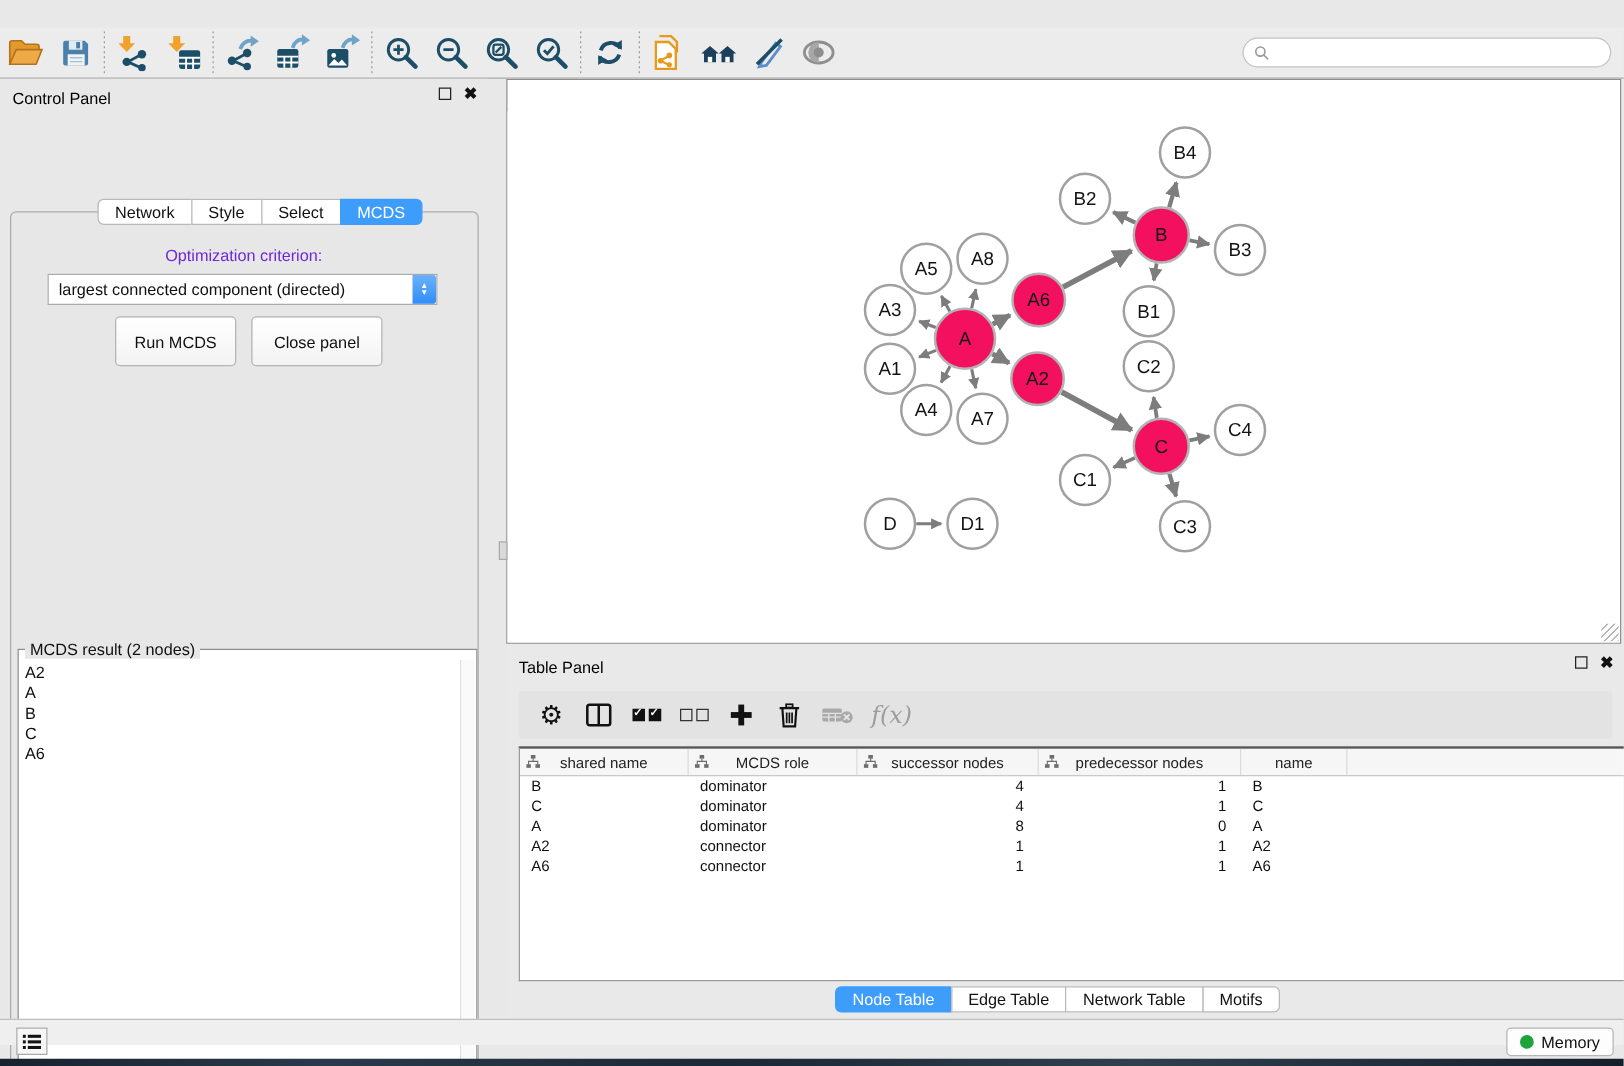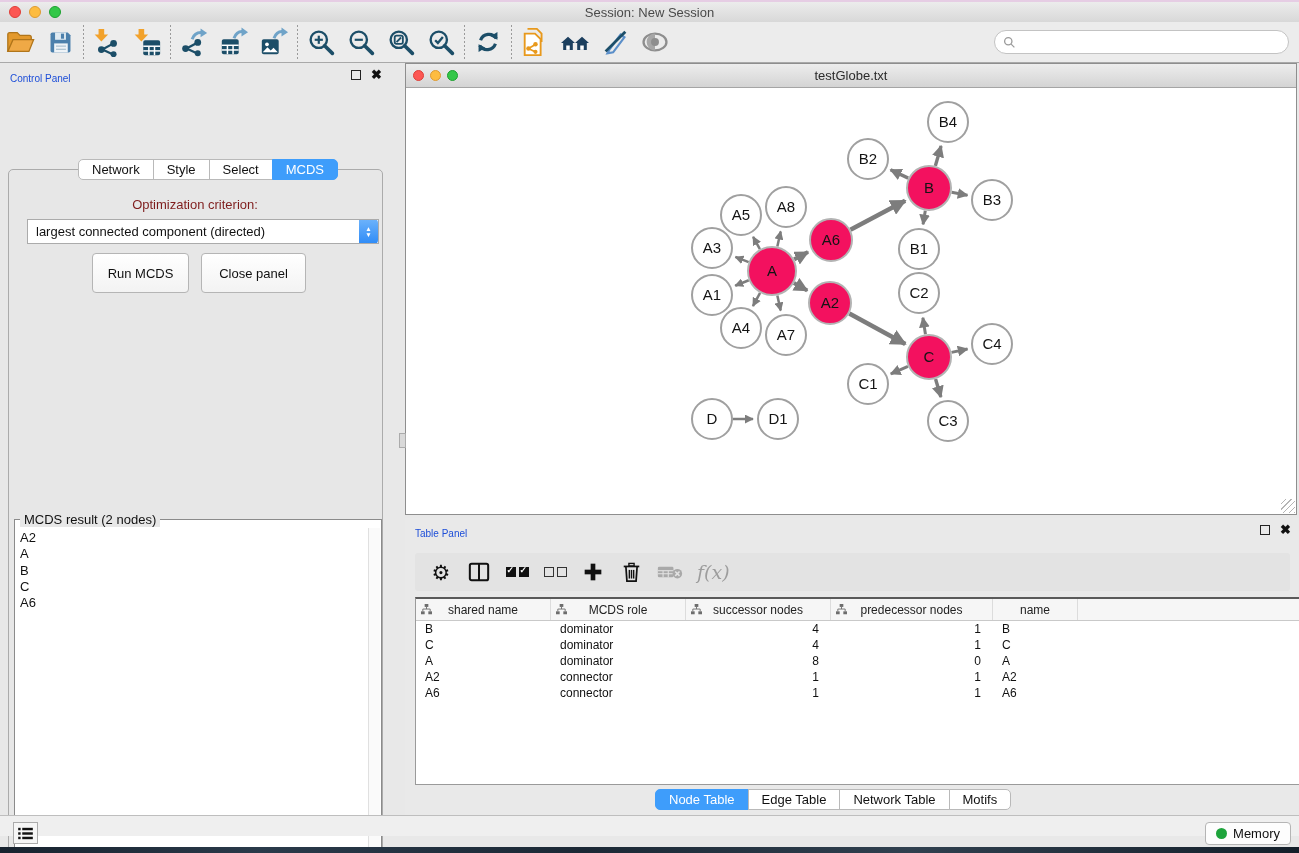--- a/index.html
+++ b/index.html
@@ -26,38 +26,38 @@
   .tsep { width:1px; height:34px; margin:0 3px;
     background-image:linear-gradient(#9a9a9a 40%, transparent 40%); background-size:1px 4px; }
   .searchbox { position:absolute; right:10px; top:8px; width:295px; height:24px;
     background:#fff; border:1px solid #c3c3c3; border-radius:12px;
     display:flex; align-items:center; padding-left:8px; }
   .searchbox input { border:none; outline:none; flex:1; font-size:12px; background:transparent; margin-left:4px; }
 
   
   .control-panel { position:absolute; left:0; top:63px; width:390px; height:752px; background:#e8e8e8; }
   .panel-head { position:relative; height:30px; display:flex; align-items:center; }
-  .panel-head .ptitle { font-size:10px; color:#1d4ed8; margin-left:10px; }
+  .panel-head .ptitle { font-size:13px; color:#000000; margin-left:10px; }
   .panel-icons { position:absolute; right:8px; top:7px; display:flex; gap:10px; align-items:center; }
   .float-ico { width:10px; height:10px; border:1.6px solid #222; display:inline-block; }
   .close-ico { font-size:13px; font-weight:bold; color:#111; line-height:10px; }
 
   .cp-body { position:absolute; left:8px; top:106px; width:375px; height:701px;
     background:#e7e7e7; border:1px solid #ababab; border-radius:5px; }
 
   .seg { display:flex; position:absolute; z-index:3; }
   .seg .segbtn { height:21px; padding:0 13px; background:#fff; border:1px solid #b9b9b9;
     font-size:13px; color:#111; display:flex; align-items:center; margin-left:-1px; cursor:default; }
   .seg .segbtn:first-child { border-radius:5px 0 0 5px; margin-left:0; }
   .seg .segbtn:last-child { border-radius:0 5px 5px 0; }
   .seg .segbtn.active { background:#3e9dfb; border-color:#3e9dfb; color:#fff; }
   #cp-tabs { left:78px; top:96px; }
 
-  .opt-label { position:absolute; left:0; width:100%; top:134px; text-align:center; font-size:13px; color:#7f1d1d; }
-  .dropdown { position:absolute; left:27px; top:156px; width:352px; height:25px; background:#fff;
+  .opt-label { position:absolute; left:0; width:100%; top:134px; text-align:center; font-size:13px; color:#6d28d9; }
+  .dropdown { position:absolute; left:38px; top:156px; width:312px; height:25px; background:#fff;
     border:1px solid #ababab; border-radius:0; display:flex; align-items:center; overflow:hidden; }
   .dropdown .dval { flex:1; font-size:13px; padding-left:8px; color:#111; }
   .dropdown .stepper { width:19px; height:25px; background:linear-gradient(#6db3fb,#2e8bf7);
     border-radius:0 4px 4px 0; display:flex; flex-direction:column; align-items:center; justify-content:center; }
   .dropdown .stepper span { color:#fff; font-size:6.5px; line-height:6px; }
 
   .mbtn { position:absolute; top:190px; height:40px; background:linear-gradient(#ffffff,#f3f3f3);
     border:1px solid #b5b5b5; border-radius:4px; font-size:13px; color:#111;
     display:flex; align-items:center; justify-content:center; }
   #run-btn { left:92px; width:97px; }
@@ -103,47 +103,39 @@
     border:1px solid #9a9a9a; border-top:2px solid #5a5a5a; overflow:hidden; }
   .thead { display:flex; height:22px; background:#f6f6f6; border-bottom:1px solid #c9c9c9; }
   .th { display:flex; align-items:center; justify-content:center; position:relative;
     border-right:1px solid #dcdcdc; font-size:12px; color:#222; }
   .th .tree-ico { position:absolute; left:5px; top:5px; }
   .trow { display:flex; height:16px; font-size:12px; color:#111; align-items:center; }
   .td { overflow:hidden; white-space:nowrap; }
   .td.l { padding-left:9px; text-align:left; }
   .td.r { padding-right:12px; text-align:right; }
 
-  #tp-tabs { left:250px; top:271px; }
+  #tp-tabs { left:263px; top:271px; }
 
   
   .statusbar { position:absolute; left:0; top:815px; width:1299px; height:21px;
     background:#efefef; border-top:1px solid #bebebe; }
   .list-btn { position:absolute; left:13px; top:6px; width:25px; height:22px; background:#f6f6f6;
     border:1px solid #ababab; display:flex; align-items:center; justify-content:center; }
   .memory-btn { position:absolute; right:8px; top:6px; height:23px; padding:0 10px;
     background:#fdfdfd; border:1px solid #b5b5b5; border-radius:4px;
     display:flex; align-items:center; gap:6px; font-size:13px; color:#111; }
   .memdot { width:11px; height:11px; border-radius:50%; background:#1ea43c; }
   .desktop-strip { position:absolute; left:0; top:847px; width:1299px; height:6px;
     background:linear-gradient(90deg,#17222e,#2a3a4a 20%,#1b2835 45%,#30404f 70%,#141f2a); }
 </style>
 </head>
 <body>
 
 <div class="app">
 
-  <div class="titlebar">
-    <div class="lights">
-      <span class="light red"></span>
-      <span class="light yellow"></span>
-      <span class="light green"></span>
-    </div>
-    <span class="title">Session: New Session</span>
-  </div>
 
   <div class="toolbar">
     <div class="tbtn">
       <svg width="30" height="30" viewBox="0 0 32 32">
         <path d="M3 26 V8 q0-2 2-2 h8 l3 3 h10 q2 0 2 2 v4" fill="#e3992c" stroke="#b0751a" stroke-width="1.4"></path>
         <path d="M3 26 L8.5 13.5 h22 l-5 12.5 z" fill="#efa946" stroke="#b0751a" stroke-width="1.4"></path>
       </svg>
     </div>
     <div class="tbtn">
       <svg width="29" height="29" viewBox="0 0 32 32">
@@ -332,28 +324,20 @@
           <div>A</div>
           <div>B</div>
           <div>C</div>
           <div>A6</div>
         </div>
       <div class="gb-scroll"></div>
     </div>
   </div>
 
   <div class="netwin">
-    <div class="wtitle">
-      <div class="lights">
-        <span class="light red"></span>
-        <span class="light yellow"></span>
-        <span class="light green"></span>
-      </div>
-      <span class="wt">testGlobe.txt</span>
-    </div>
     <div class="canvas">
       <svg id="graph-svg" width="890" height="426" viewBox="0 0 890 426">
           <defs>
             <marker id="arrow" viewBox="0 0 10 10" refX="9" refY="5" markerWidth="3.6" markerHeight="3.6" orient="auto">
               <path d="M0 0 L10 5 L0 10 z" fill="#7d7d7d"></path>
             </marker>
           </defs>
           <line x1="342.7880827278685" y1="191.2847669088526" x2="329.2119172721315" y2="196.7152330911474" stroke="#7d7d7d" stroke-width="2.5" marker-end="url(#arrow)"></line>
           <line x1="342.65634706744873" y1="173.05159970918868" x2="329.34365293255127" y2="167.94840029081132" stroke="#7d7d7d" stroke-width="2.5" marker-end="url(#arrow)"></line>
           <line x1="354.0557013272504" y1="203.96209755957184" x2="346.9442986727496" y2="217.03790244042816" stroke="#7d7d7d" stroke-width="2.5" marker-end="url(#arrow)"></line>

